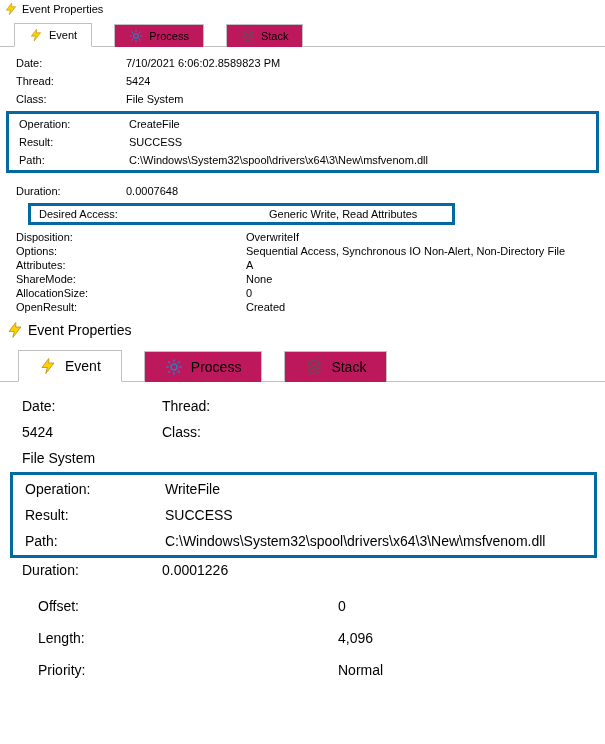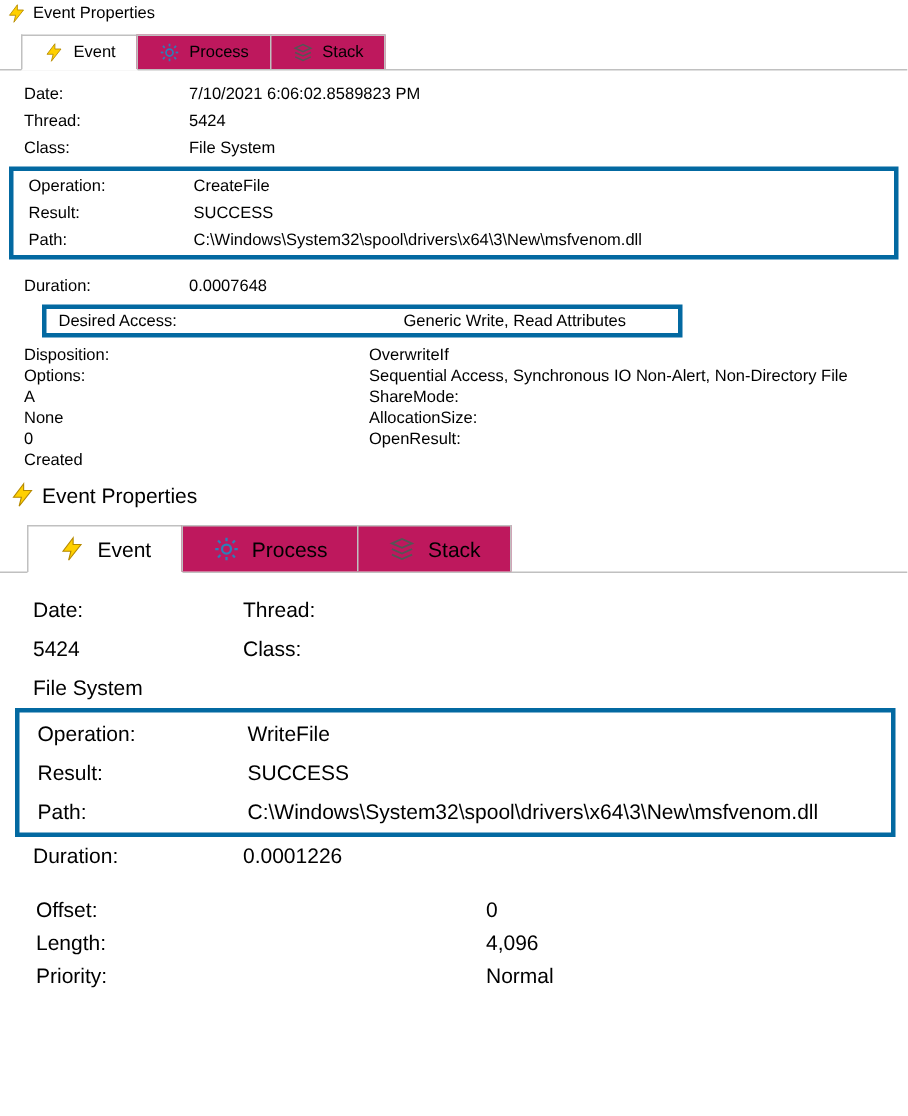--- a/index.html
+++ b/index.html
@@ -21,23 +21,24 @@
     align-items: center;
     gap: 4px;
     padding: 2px 4px 6px 4px;
   }
   .panel2 .header-row { padding: 4px 6px 10px 6px; }
   .bolt-icon svg { display:block; }
 
   
   .tabstrip {
     display: flex;
-    align-items: flex-start;
+    align-items: flex-end;
     border-bottom: 1px solid #c0c0c0;
     padding-left: 14px;
+    gap: 23px;
   }
   .panel2 .tabstrip { padding-left: 18px; }
   .tab {
     display: flex;
     align-items: center;
     gap: 6px;
     padding: 4px 14px;
     border: 1px solid #c0c0c0;
     border-bottom: none;
     background: #be185d;
@@ -54,21 +55,21 @@
   .tab-icon { display:inline-flex; }
 
   
   .kv {
     display: grid;
     padding: 10px 6px 4px 16px;
   }
   .panel1 .kv.top { grid-template-columns: 110px 1fr; row-gap: 6px; }
   .panel1 .kv.bottom { grid-template-columns: 230px 1fr; row-gap: 2px; padding-top:4px; }
   .panel2 .kv.top { grid-template-columns: 140px 1fr; row-gap: 10px; padding-left:22px; }
-  .panel2 .kv.bottom { grid-template-columns: 300px 1fr; row-gap: 6px; padding-left:24px; padding-top:16px;}
+  .panel2 .kv.bottom { grid-template-columns: 300px 1fr; row-gap: 16px; padding-left:38px; padding-top:16px;}
   .key { color:#000; }
   .val { color:#000; }
 
   
   .redbox {
     border: 3px solid #0369a1;
     margin: 2px 6px;
     padding: 0;
   }
   .redbox .kv { padding-top:4px; padding-bottom:4px; }
@@ -161,20 +162,21 @@
       <div class="key">Desired Access:</div>
       <div class="val">Generic Write, Read Attributes</div>
     </div>
   </div>
 
   <div class="kv bottom">
     <div class="key">Disposition:</div>
     <div class="val">OverwriteIf</div>
     <div class="key">Options:</div>
     <div class="val">Sequential Access, Synchronous IO Non-Alert, Non-Directory File</div>
+    <div class="key">Attributes:</div>
     <div class="val">A</div>
     <div class="key">ShareMode:</div>
     <div class="val">None</div>
     <div class="key">AllocationSize:</div>
     <div class="val">0</div>
     <div class="key">OpenResult:</div>
     <div class="val">Created</div>
   </div>
 </div>
 

